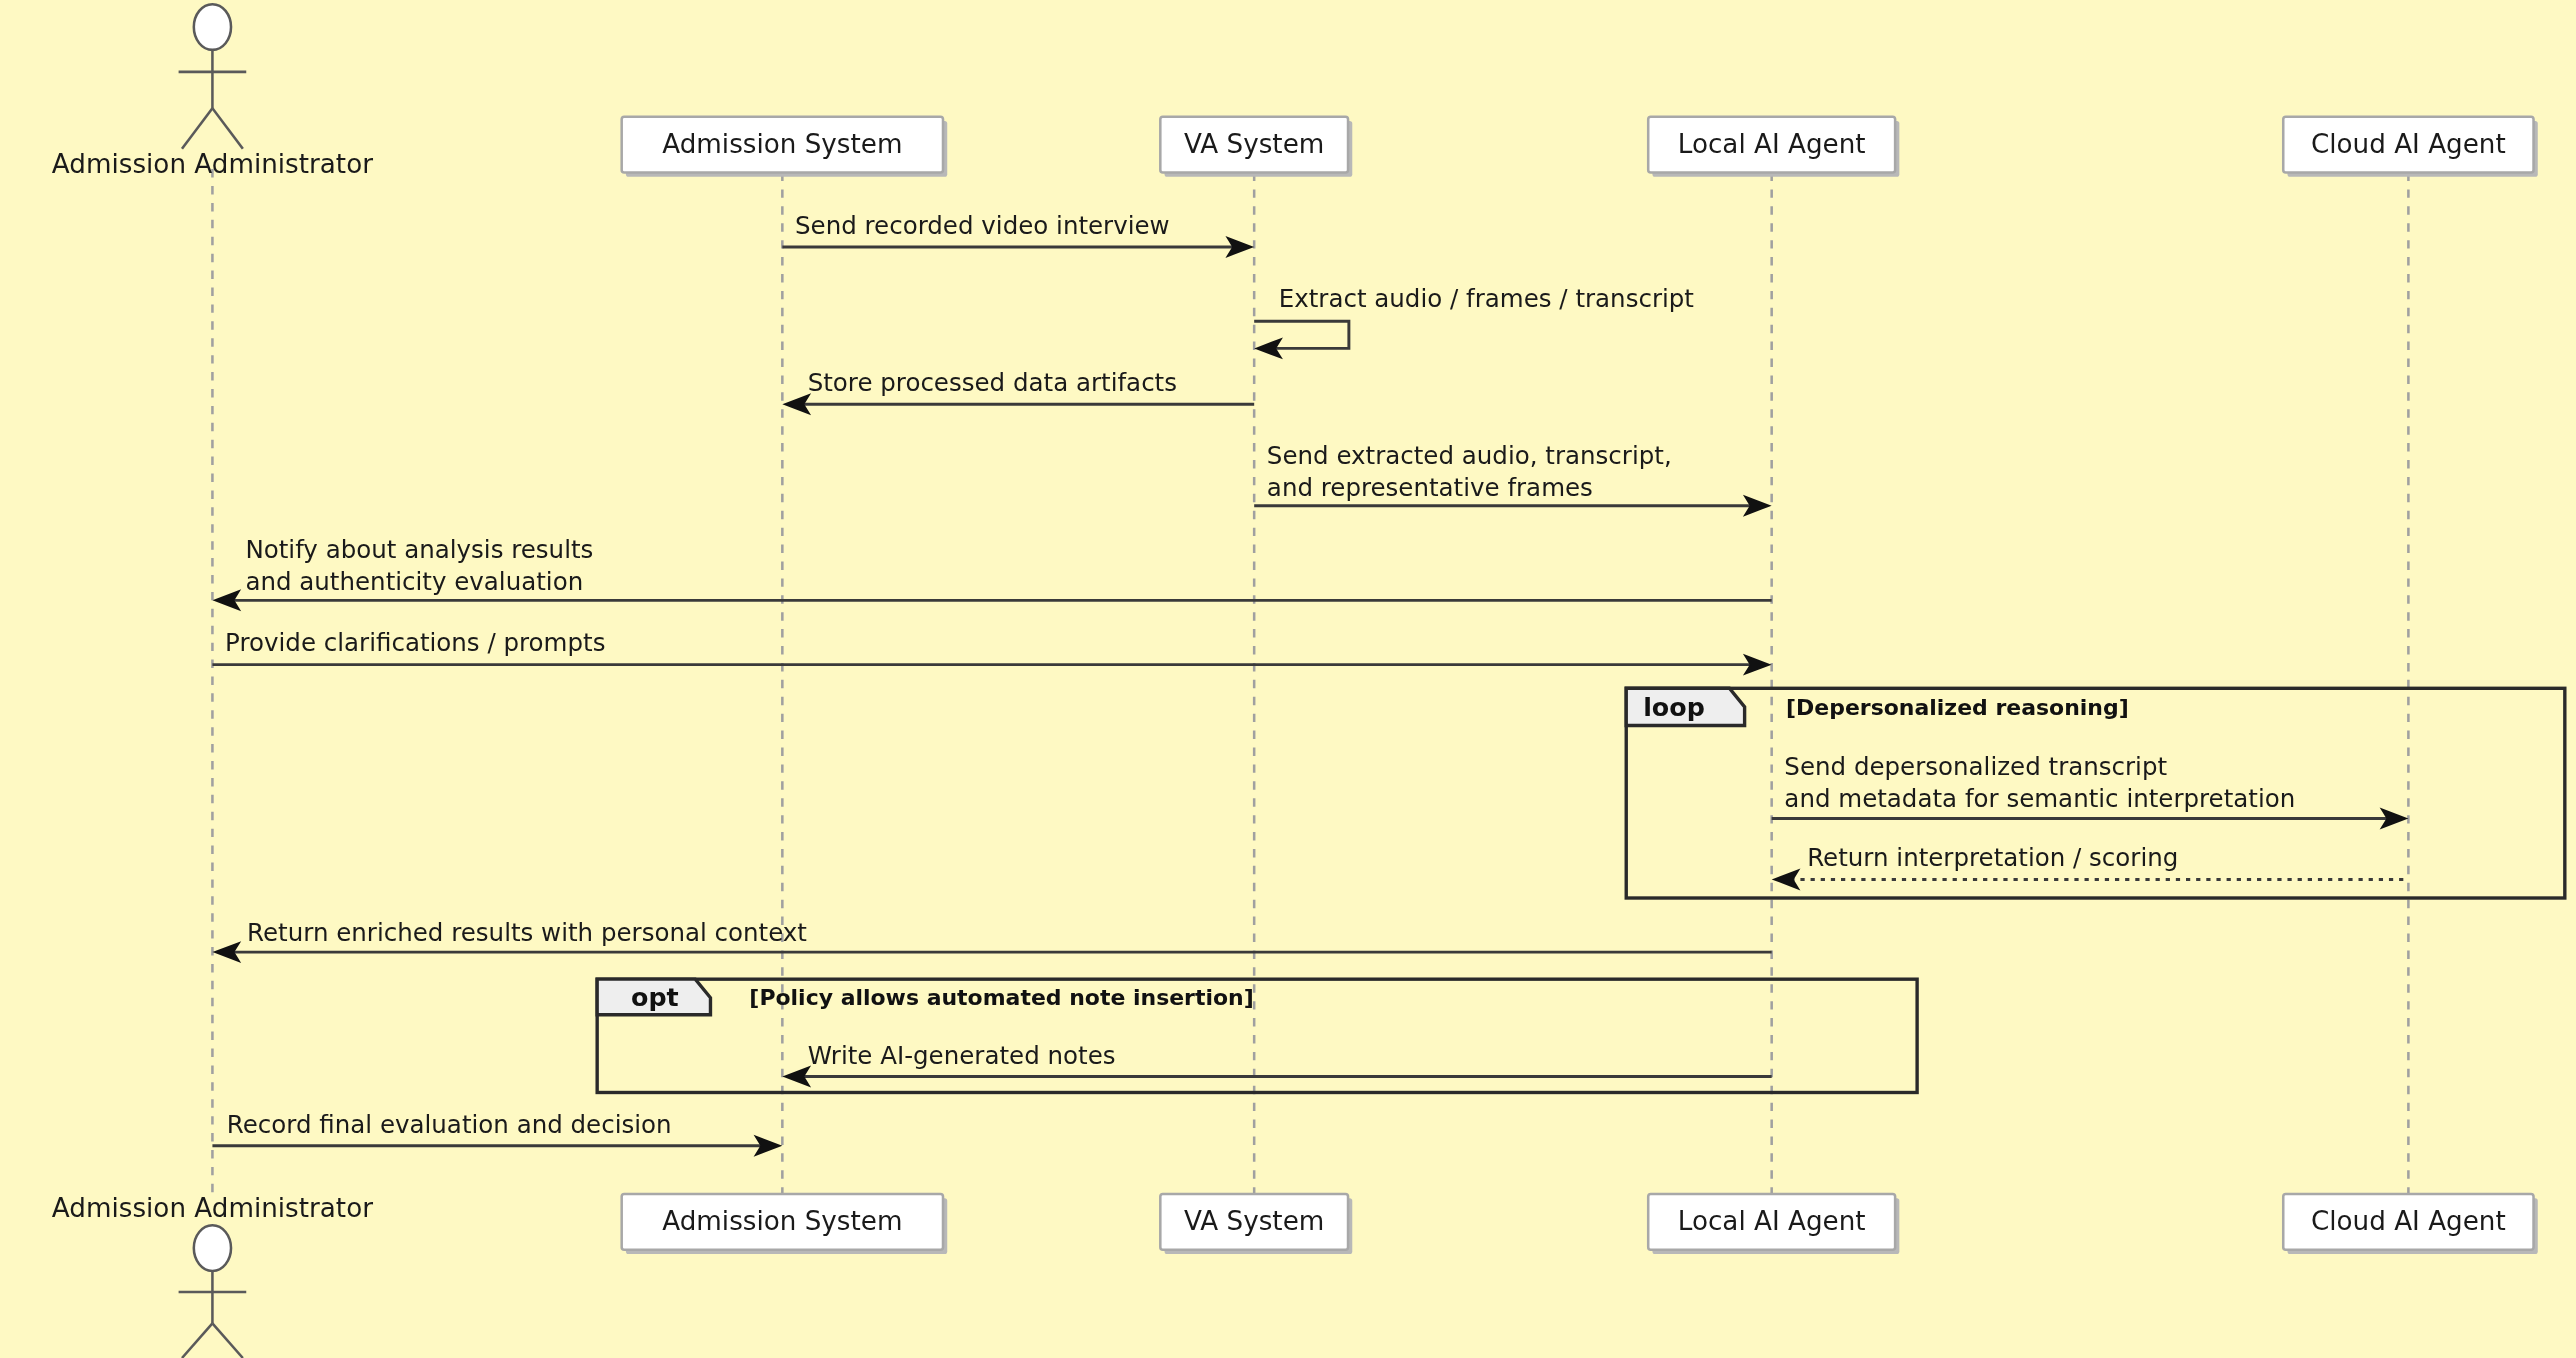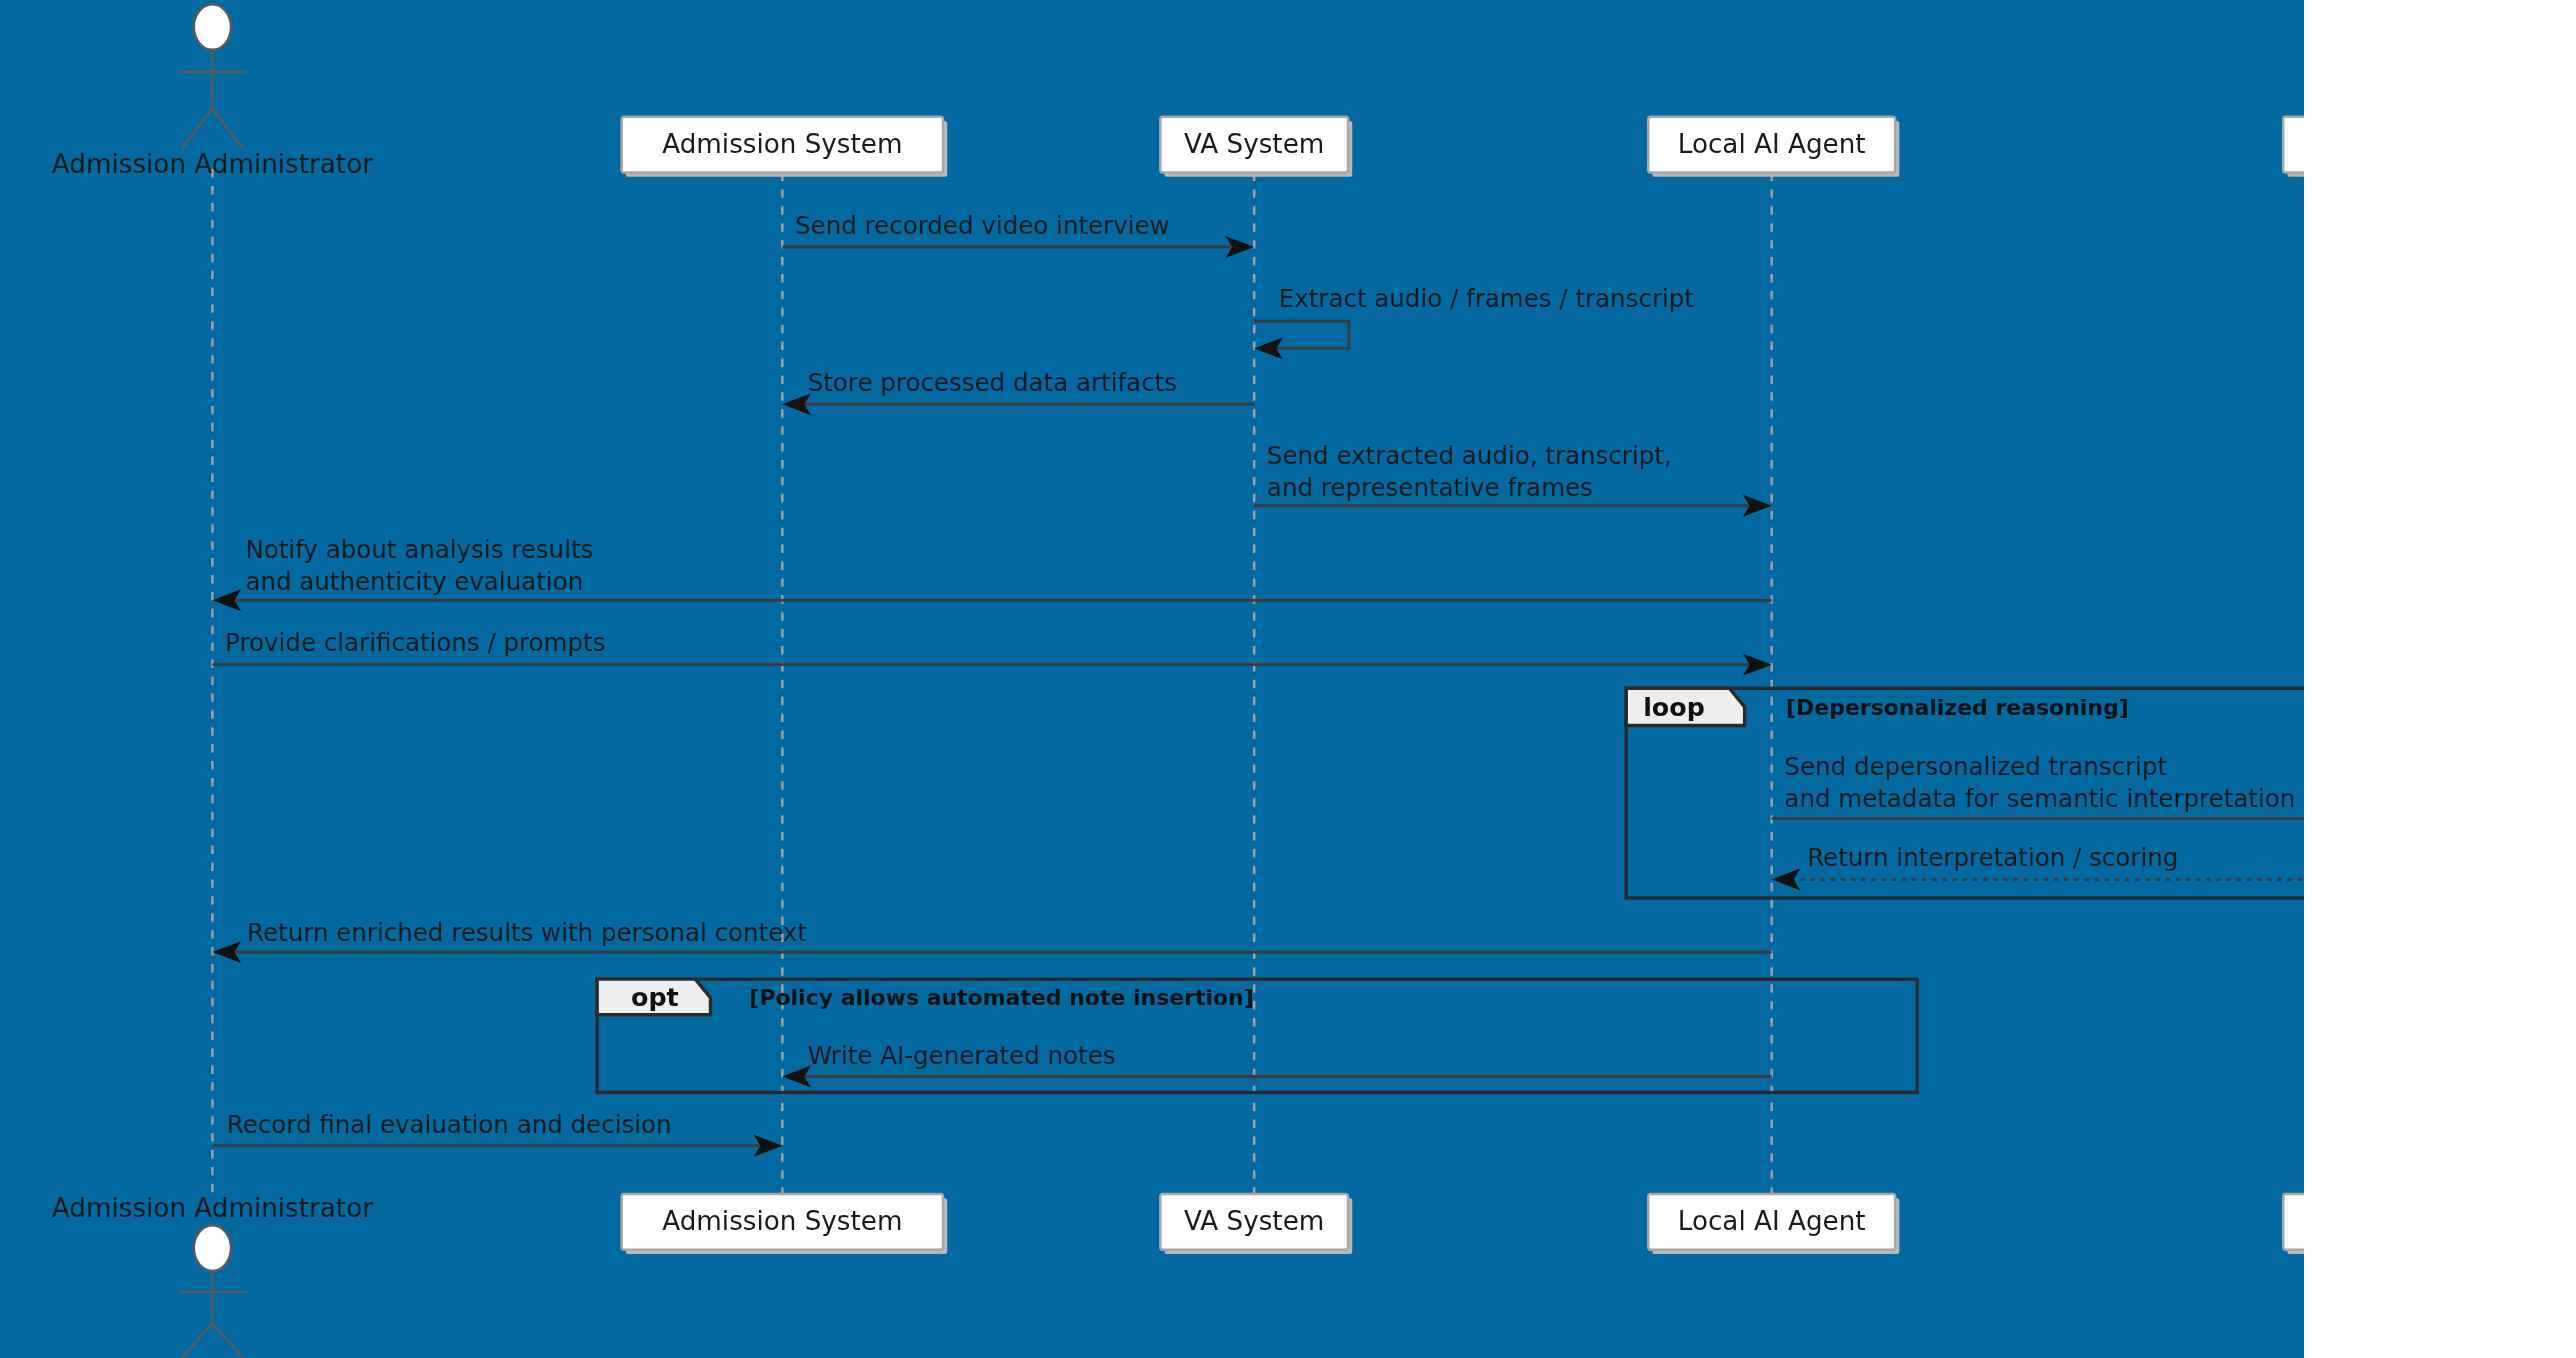--- a/index.html
+++ b/index.html
@@ -5,23 +5,23 @@
   html, body {
     margin: 0;
     padding: 0;
     background: #ffffff;
   }
   body {
     font-family: "DejaVu Sans", sans-serif;
   }
   #canvas {
     position: relative;
-    width: 2304px;
+    width: 2576px;
     height: 1358px;
-    background: #0369a1;
+    background: #fef9c3;
     overflow: hidden;
   }
   svg.diagram {
     position: absolute;
     left: 0;
     top: 0;
     width: 2576px;
     height: 1358px;
   }
   .lifeline {

